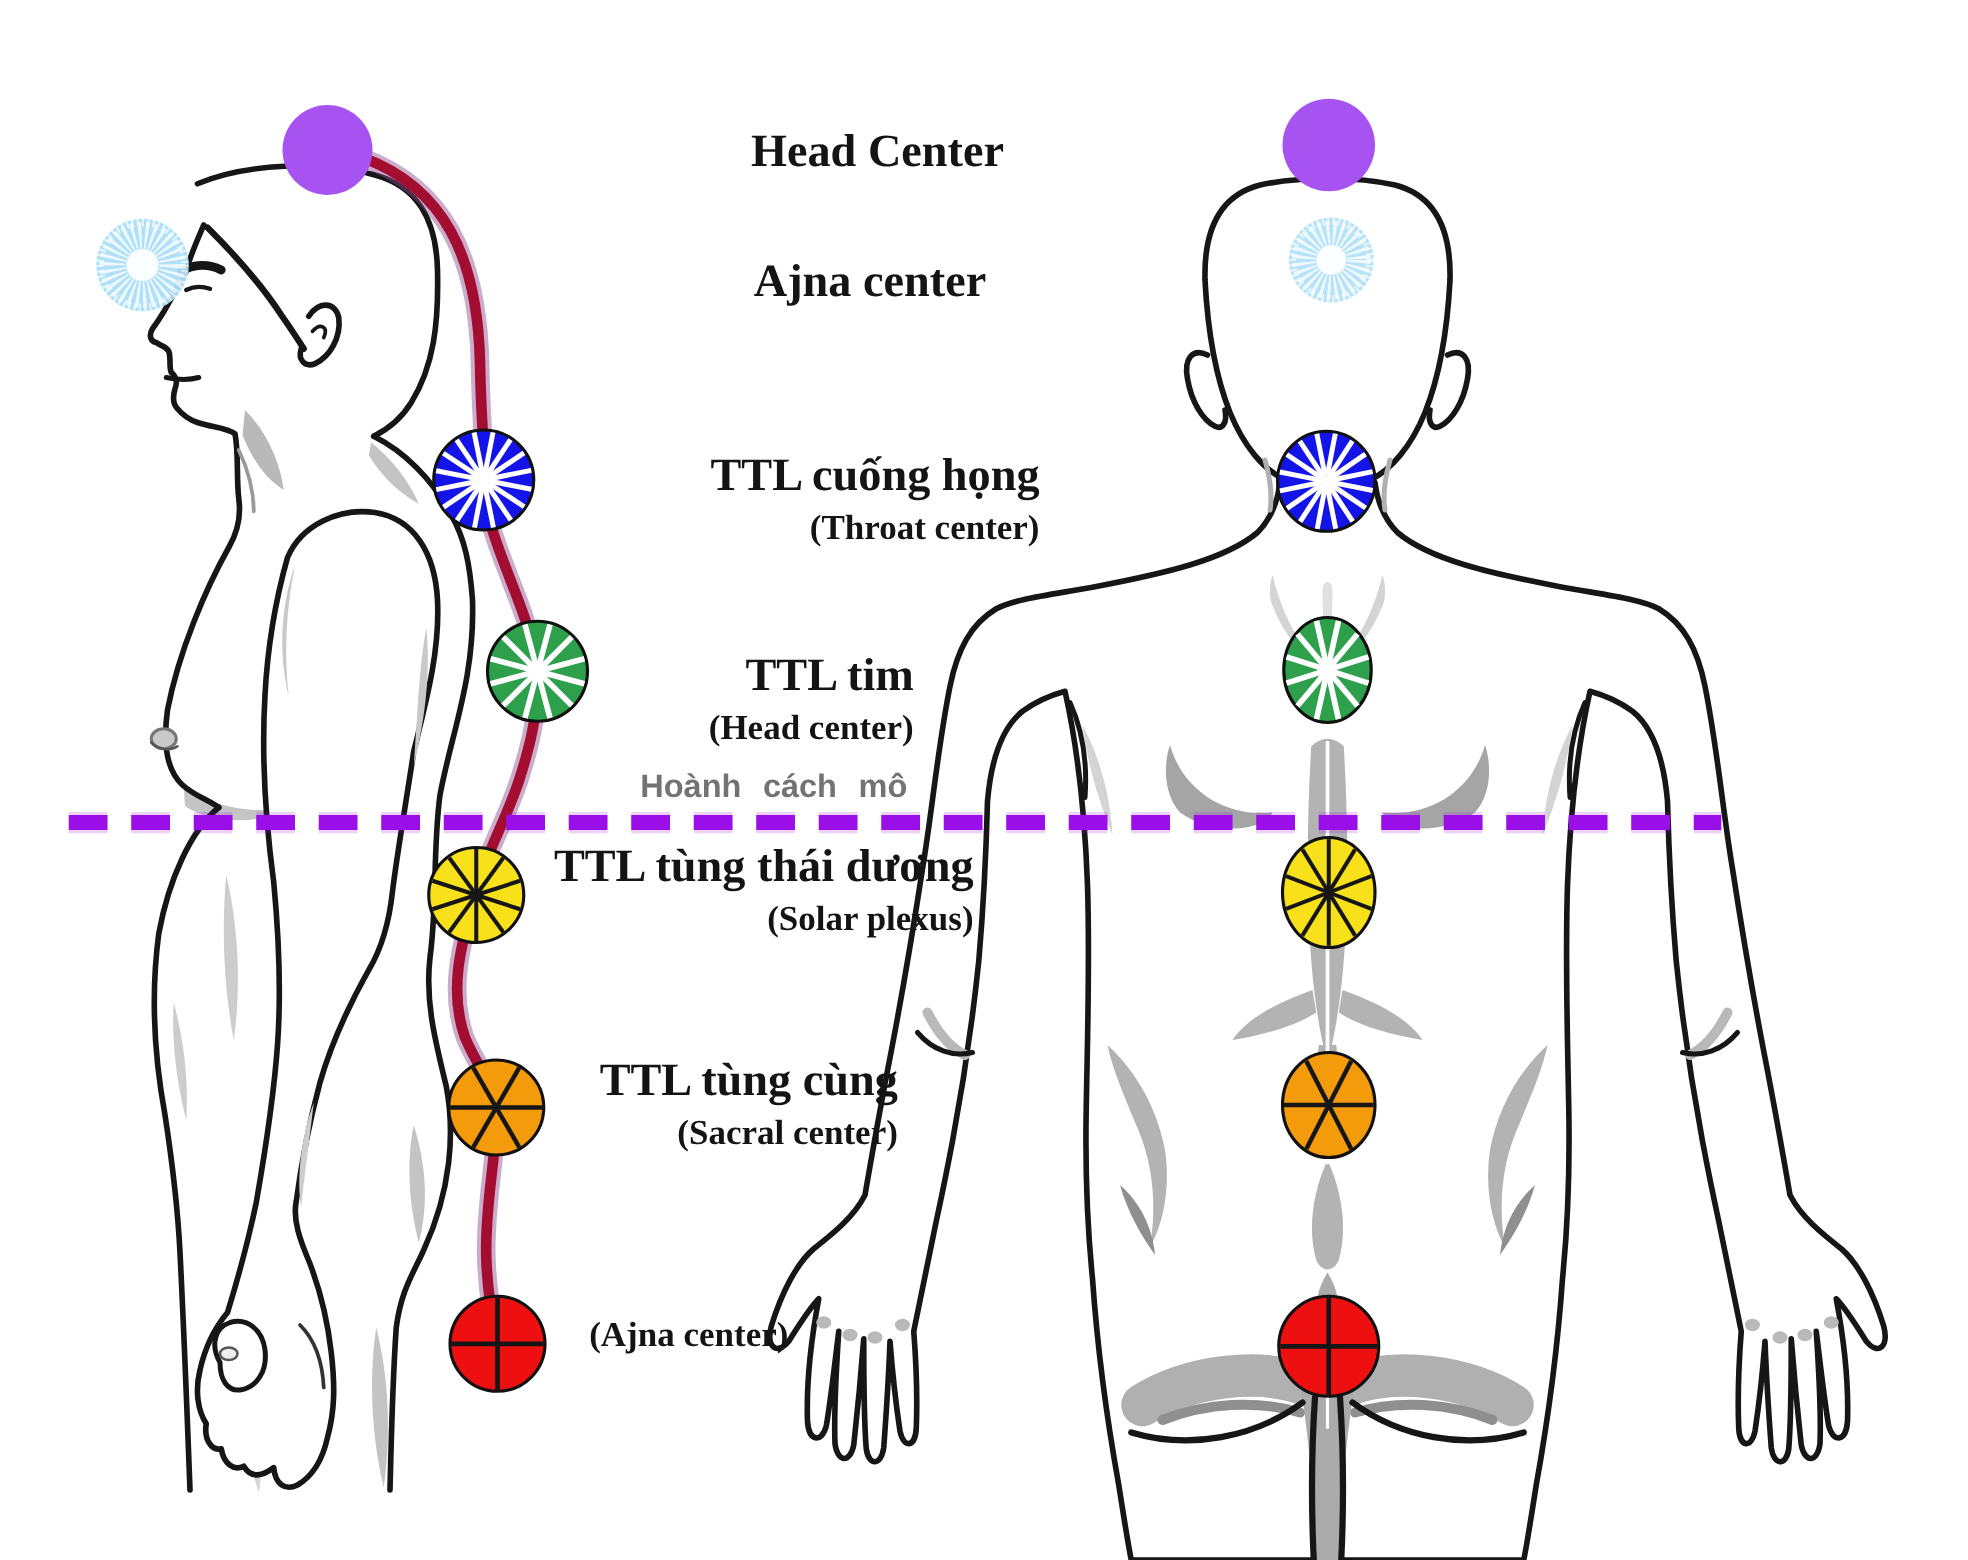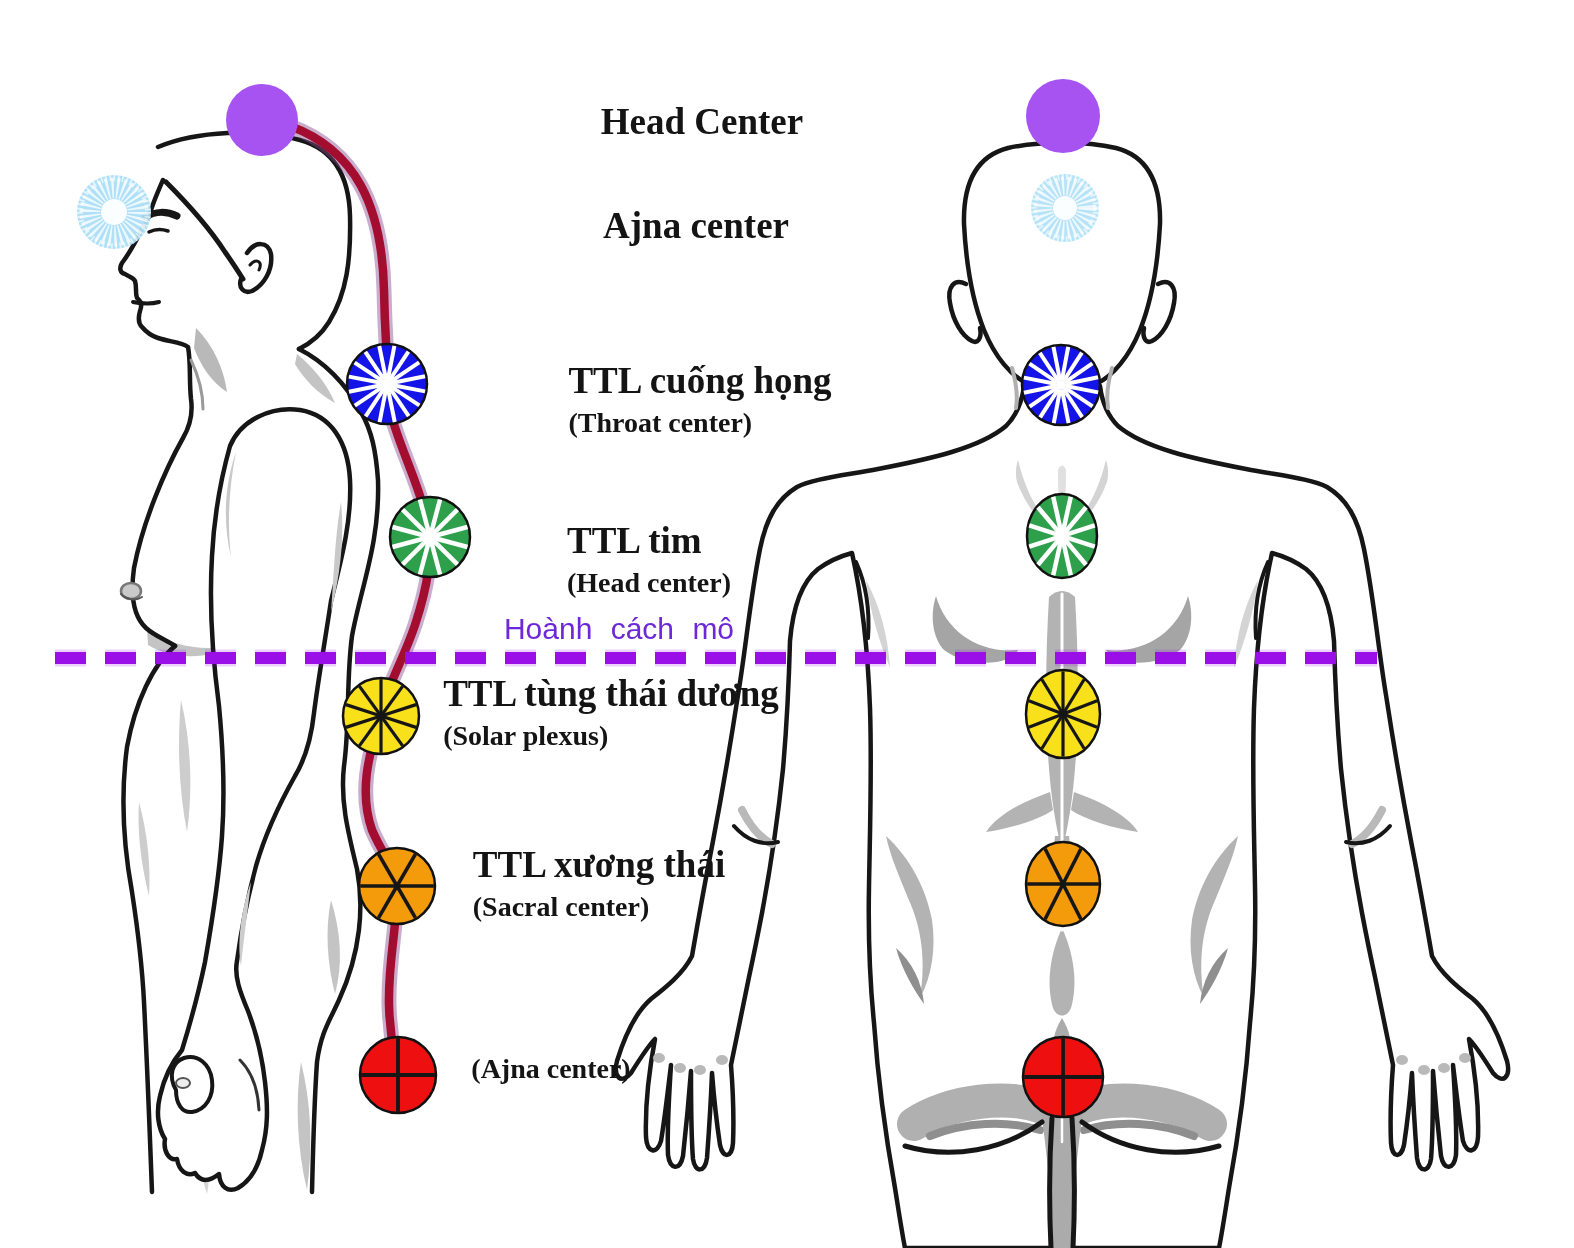--- a/index.html
+++ b/index.html
@@ -1,24 +1,24 @@
 <!DOCTYPE html>
 <html><head>
 <meta charset="utf-8">
 <style>
   html,body{margin:0;padding:0;background:#fff;}
   #canvas{position:relative;width:1574px;height:1248px;background:#fff;overflow:hidden;
           font-family:"Liberation Serif","DejaVu Serif",serif;}
   #art{position:absolute;left:0;top:0;}
-  .lbl{position:absolute;transform:translate(-50%,-50%);text-align:left;white-space:nowrap;
+  .lbl{position:absolute;transform:translate(-50%,-50%);text-align:right;white-space:nowrap;
        color:#141414;font-weight:bold;font-size:37px;line-height:42px;}
   .lbl .l2{font-size:28px;}
   .diaphragm-lbl{position:absolute;transform:translate(-50%,-50%);white-space:nowrap;
-       font-family:"Liberation Sans","DejaVu Sans",sans-serif;font-weight:normal;font-size:30px;
-       color:#6d28d9;word-spacing:10px;}
+       font-family:"Liberation Sans","DejaVu Sans",sans-serif;font-weight:bold;font-size:26px;
+       color:#737373;word-spacing:10px;}
   svg *{vector-effect:none;}
 </style>
 </head>
 <body>
 
 <div id="canvas">
 <svg id="art" width="1574" height="1248" viewBox="0 0 1574 1248">
 
   <g stroke-linecap="round" stroke-linejoin="round">
 
@@ -316,19 +316,19 @@
 <div class="lbl" style="left:649px;top:562px">
   <div class="l1">TTL tim</div>
   <div class="l2">(Head center)</div>
 </div>
 <div class="diaphragm-lbl" style="left:619px;top:629px">Hoành  cách mô</div>
 <div class="lbl" style="left:611px;top:715px">
   <div class="l1">TTL tùng thái dương</div>
   <div class="l2">(Solar plexus)</div>
 </div>
 <div class="lbl" style="left:599px;top:886px">
-  <div class="l1">TTL xương thái</div>
+  <div class="l1">TTL tùng cùng</div>
   <div class="l2">(Sacral center)</div>
 </div>
 <div class="lbl" style="left:551px;top:1069px">
   <div class="l2">(Ajna center)</div>
 </div>
 </div>
 
 </body></html>

